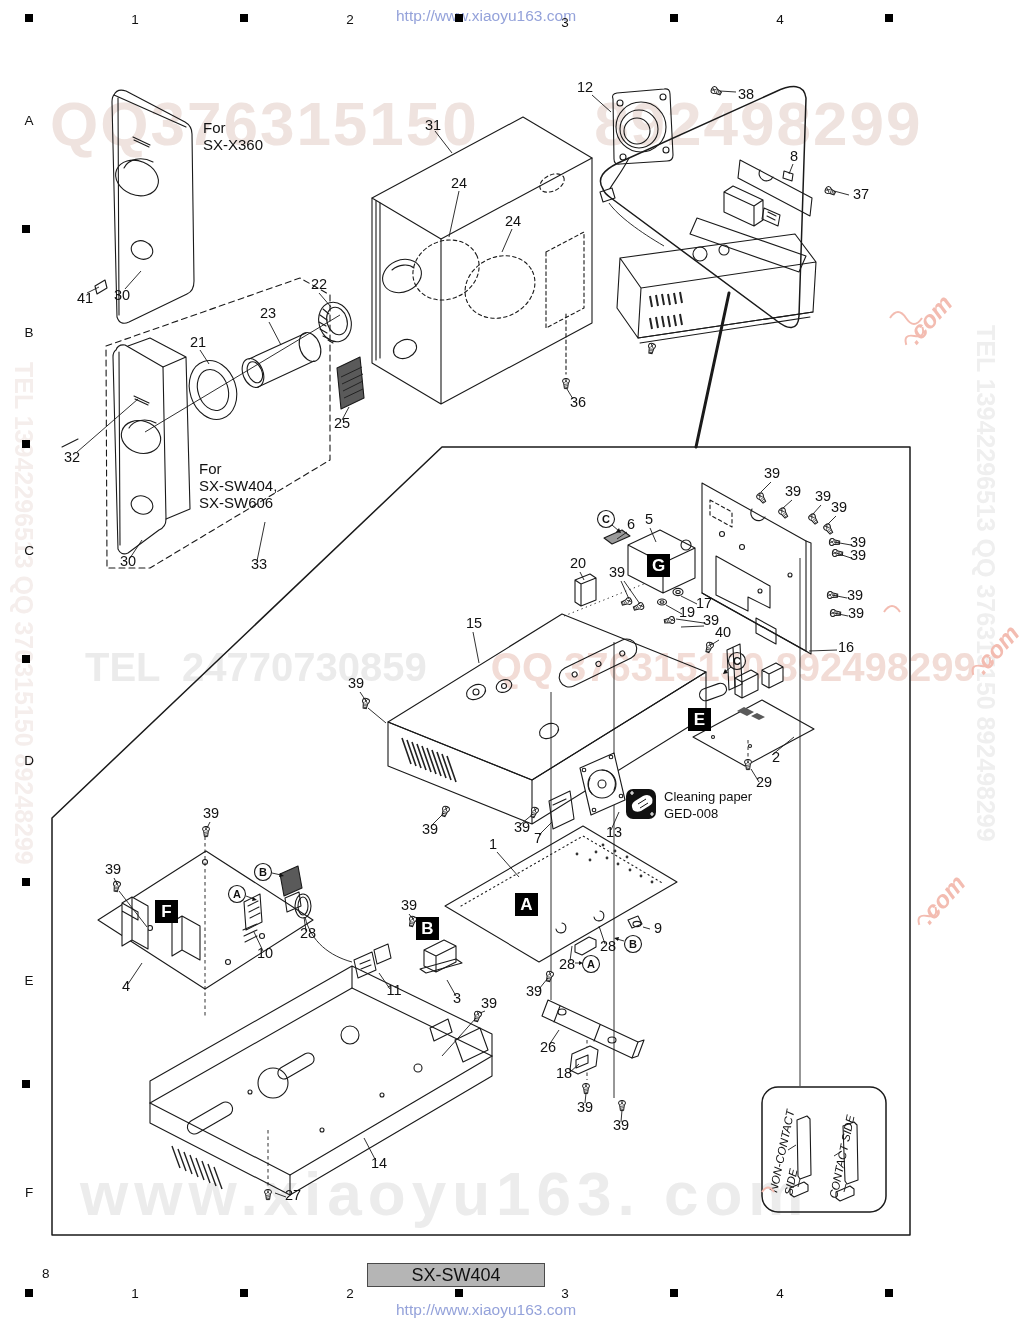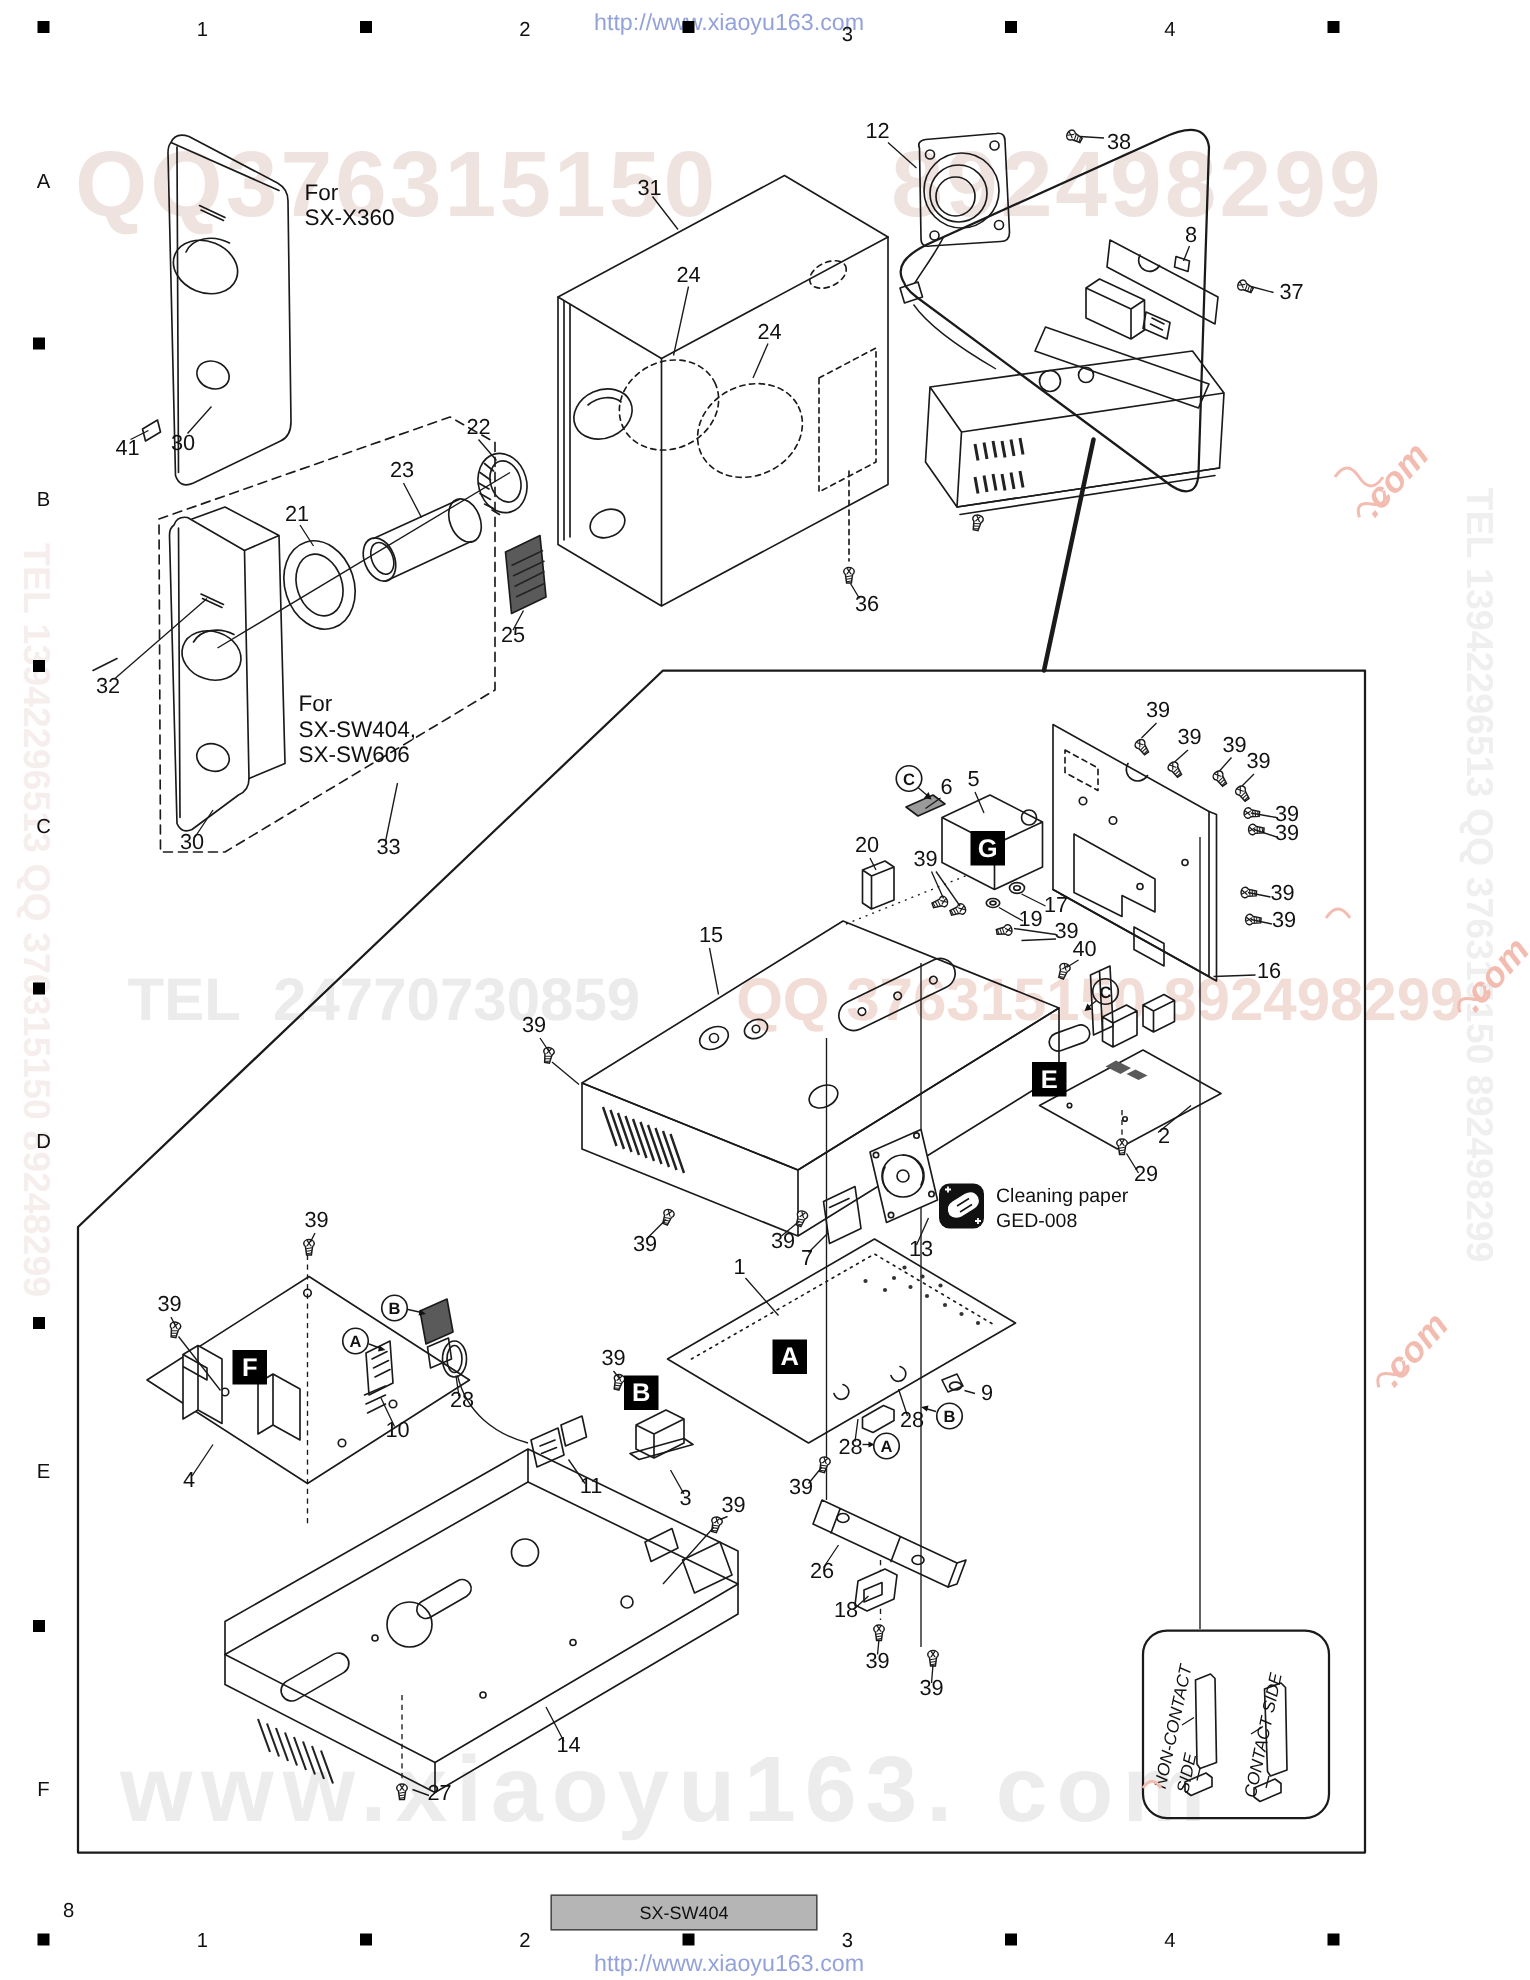--- a/index.html
+++ b/index.html
@@ -40,21 +40,21 @@
   .title{left:46px;top:31px;font-size:20px;font-weight:bold;letter-spacing:.4px;}
   .title .gap{display:inline-block;width:14px;}
   .url{color:#94a2da;font-size:15.5px;text-decoration:none;}
   .url-top{left:396px;top:7px;}
   .url-bottom{left:396px;top:1301px;}
   .sq{position:absolute;width:8px;height:8px;background:#000;z-index:3;}
   .gnum{position:absolute;z-index:3;font-size:13.5px;width:22px;text-align:center;}
   .grow{position:absolute;left:21px;z-index:3;font-size:13.5px;width:16px;text-align:center;}
   .pagenum{left:42px;top:1266px;font-size:13.5px;}
   .model{left:367px;top:1263px;width:176px;height:22px;background:#b5b5b5;
-         border:1px solid #4a4a4a;text-align:center;font-size:12px;line-height:22px;z-index:3;}
+         border:1px solid #4a4a4a;text-align:center;font-size:18px;line-height:22px;z-index:3;}
 </style>
 </head>
 <body>
 
 <div class="page">
 
   <div class="wm wm-top">QQ376315150      892498299</div>
   <div class="wm wm-mid"><span>TEL  24770730859</span><span class="pinkish">QQ 376315150 892498299</span></div>
   <div class="wm wm-bottom">www.xiaoyu163. com</div>
   <div class="wm-v wm-vl">TEL 13942296513 QQ 376315150 89248299</div>

